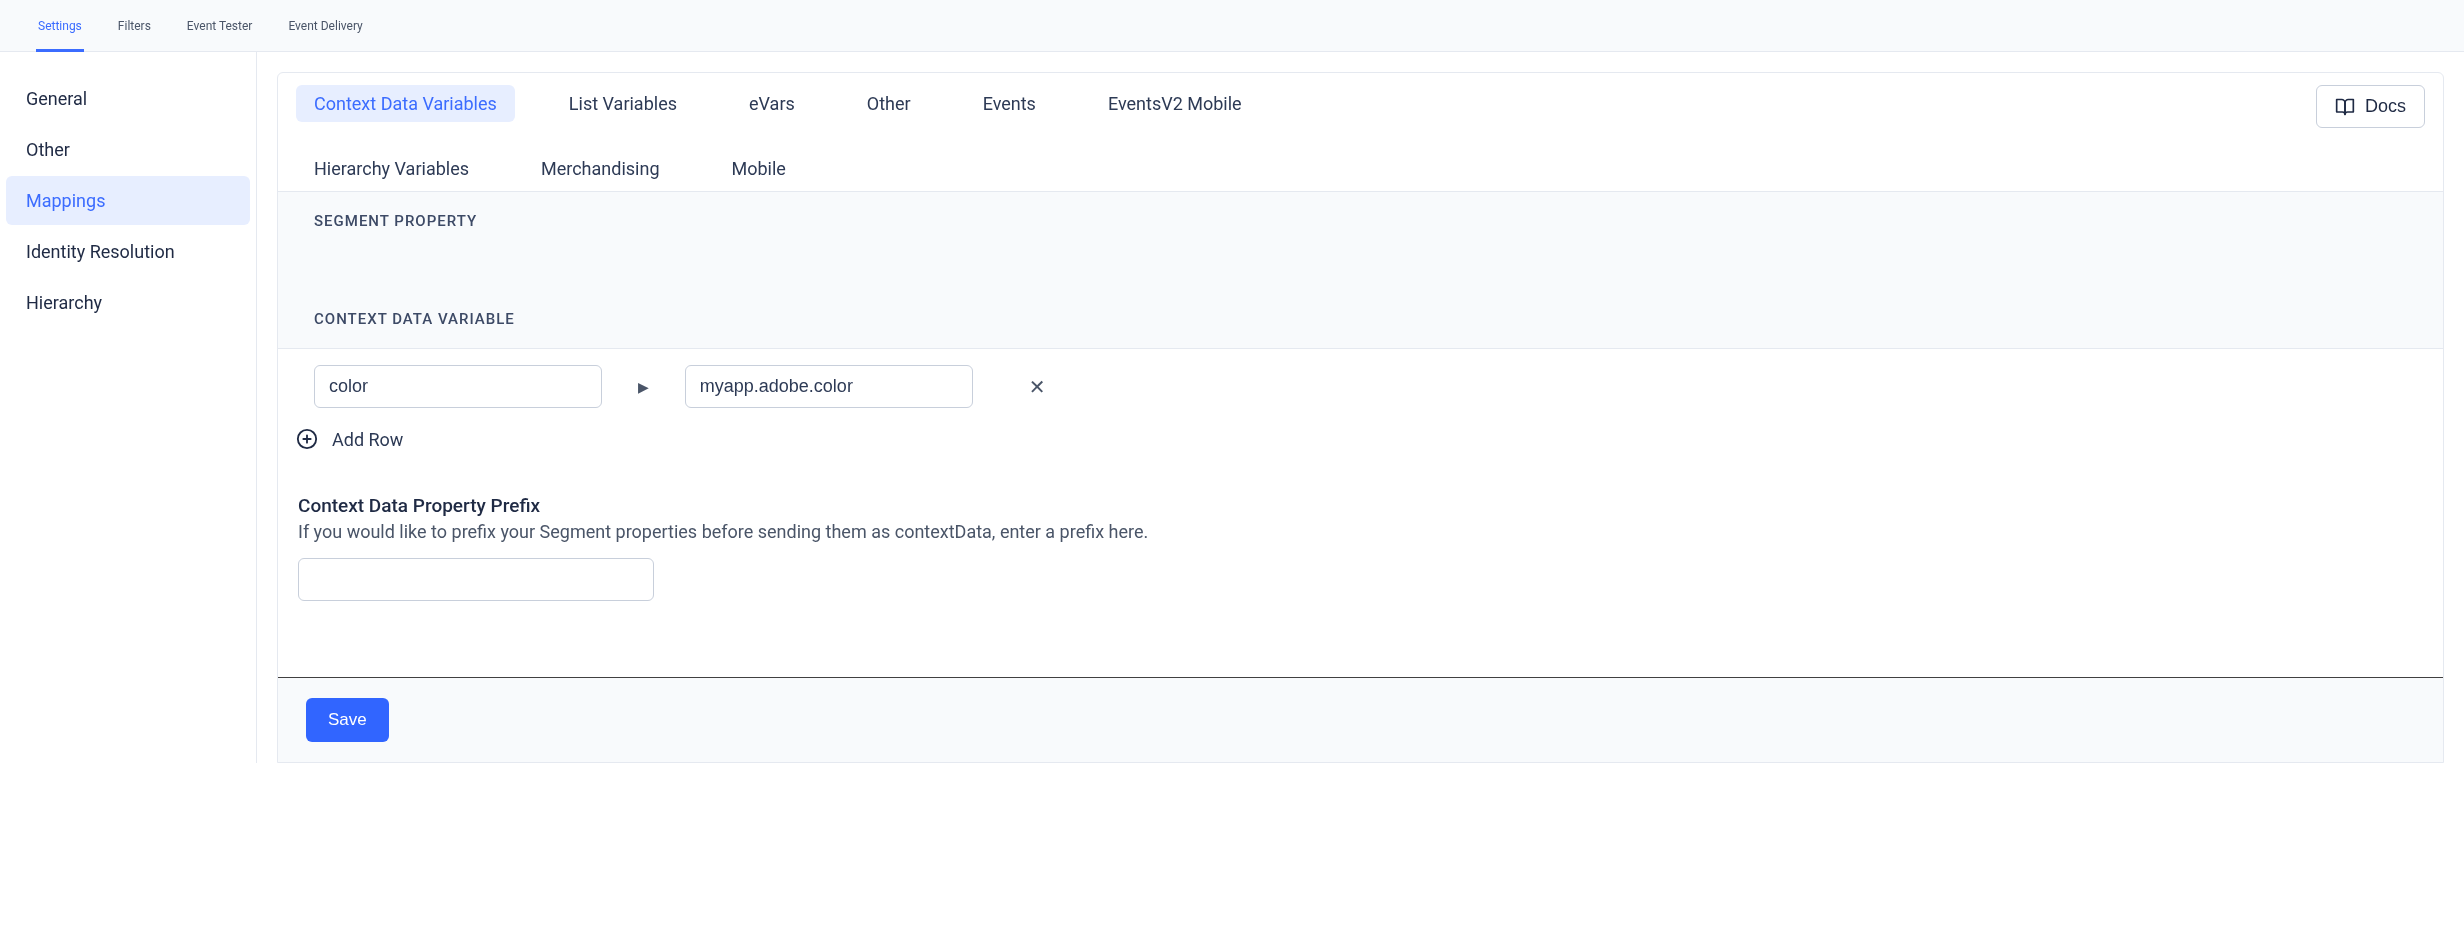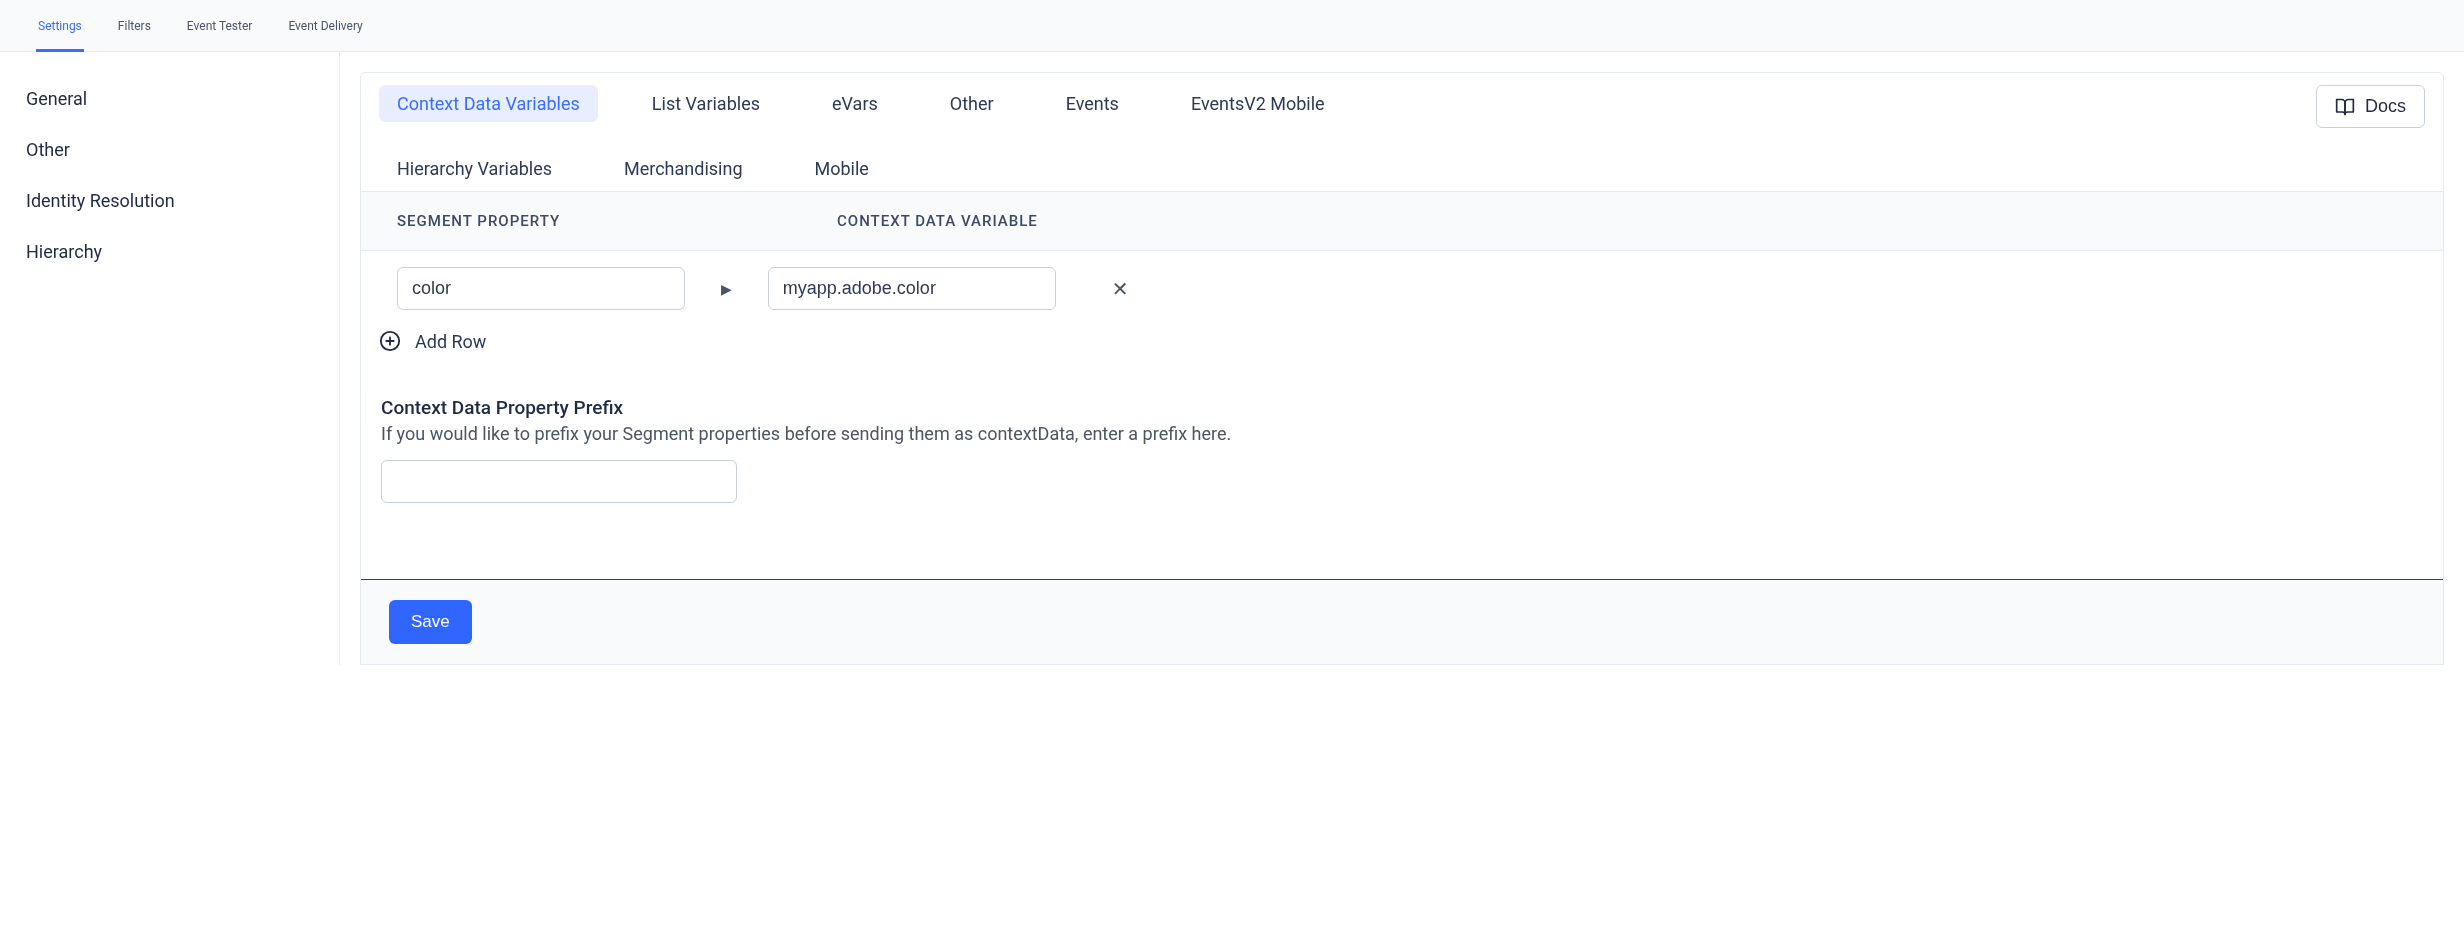--- a/index.html
+++ b/index.html
@@ -40,21 +40,21 @@
       bottom: 0;
       left: 0;
       right: 0;
       height: 3px;
       background: #3b6cff;
     }
     .layout {
       display: flex;
     }
     .sidebar {
-      width: 340px;
+      width: 257px;
       border-right: 1px solid #e5e9f0;
       padding: 20px 6px 20px 6px;
       min-height: 540px;
     }
     .sidebar-item {
       font-size: 18px;
       color: #1f2a44;
       padding: 14px 20px;
       cursor: pointer;
       border-radius: 6px;
@@ -115,20 +115,21 @@
       width: 20px;
       height: 20px;
       stroke: #1f2a44;
     }
     .headers-row {
       display: flex;
       gap: 80px;
       padding: 20px 36px;
       background: #f8fafc;
       border-bottom: 1px solid #e5e9f0;
+      flex-direction: column;
     }
     .col-header {
       font-size: 15px;
       letter-spacing: 1px;
       color: #3d4a66;
       font-weight: 500;
     }
     .col-header.seg {
       width: 360px;
     }
@@ -222,20 +223,21 @@
   <div class="top-tab active">Settings</div>
   <div class="top-tab">Filters</div>
   <div class="top-tab">Event Tester</div>
   <div class="top-tab">Event Delivery</div>
 </div>
 
 <div class="layout">
   <div class="sidebar">
     <div class="sidebar-item">General</div>
     <div class="sidebar-item">Other</div>
+    <div class="sidebar-item active">Mappings</div>
     <div class="sidebar-item">Identity Resolution</div>
     <div class="sidebar-item">Hierarchy</div>
   </div>
 
   <div class="main">
     <div class="panel">
 
       <div class="panel-top">
         <div class="pill-row">
           <div class="pill active">Context Data Variables</div>

